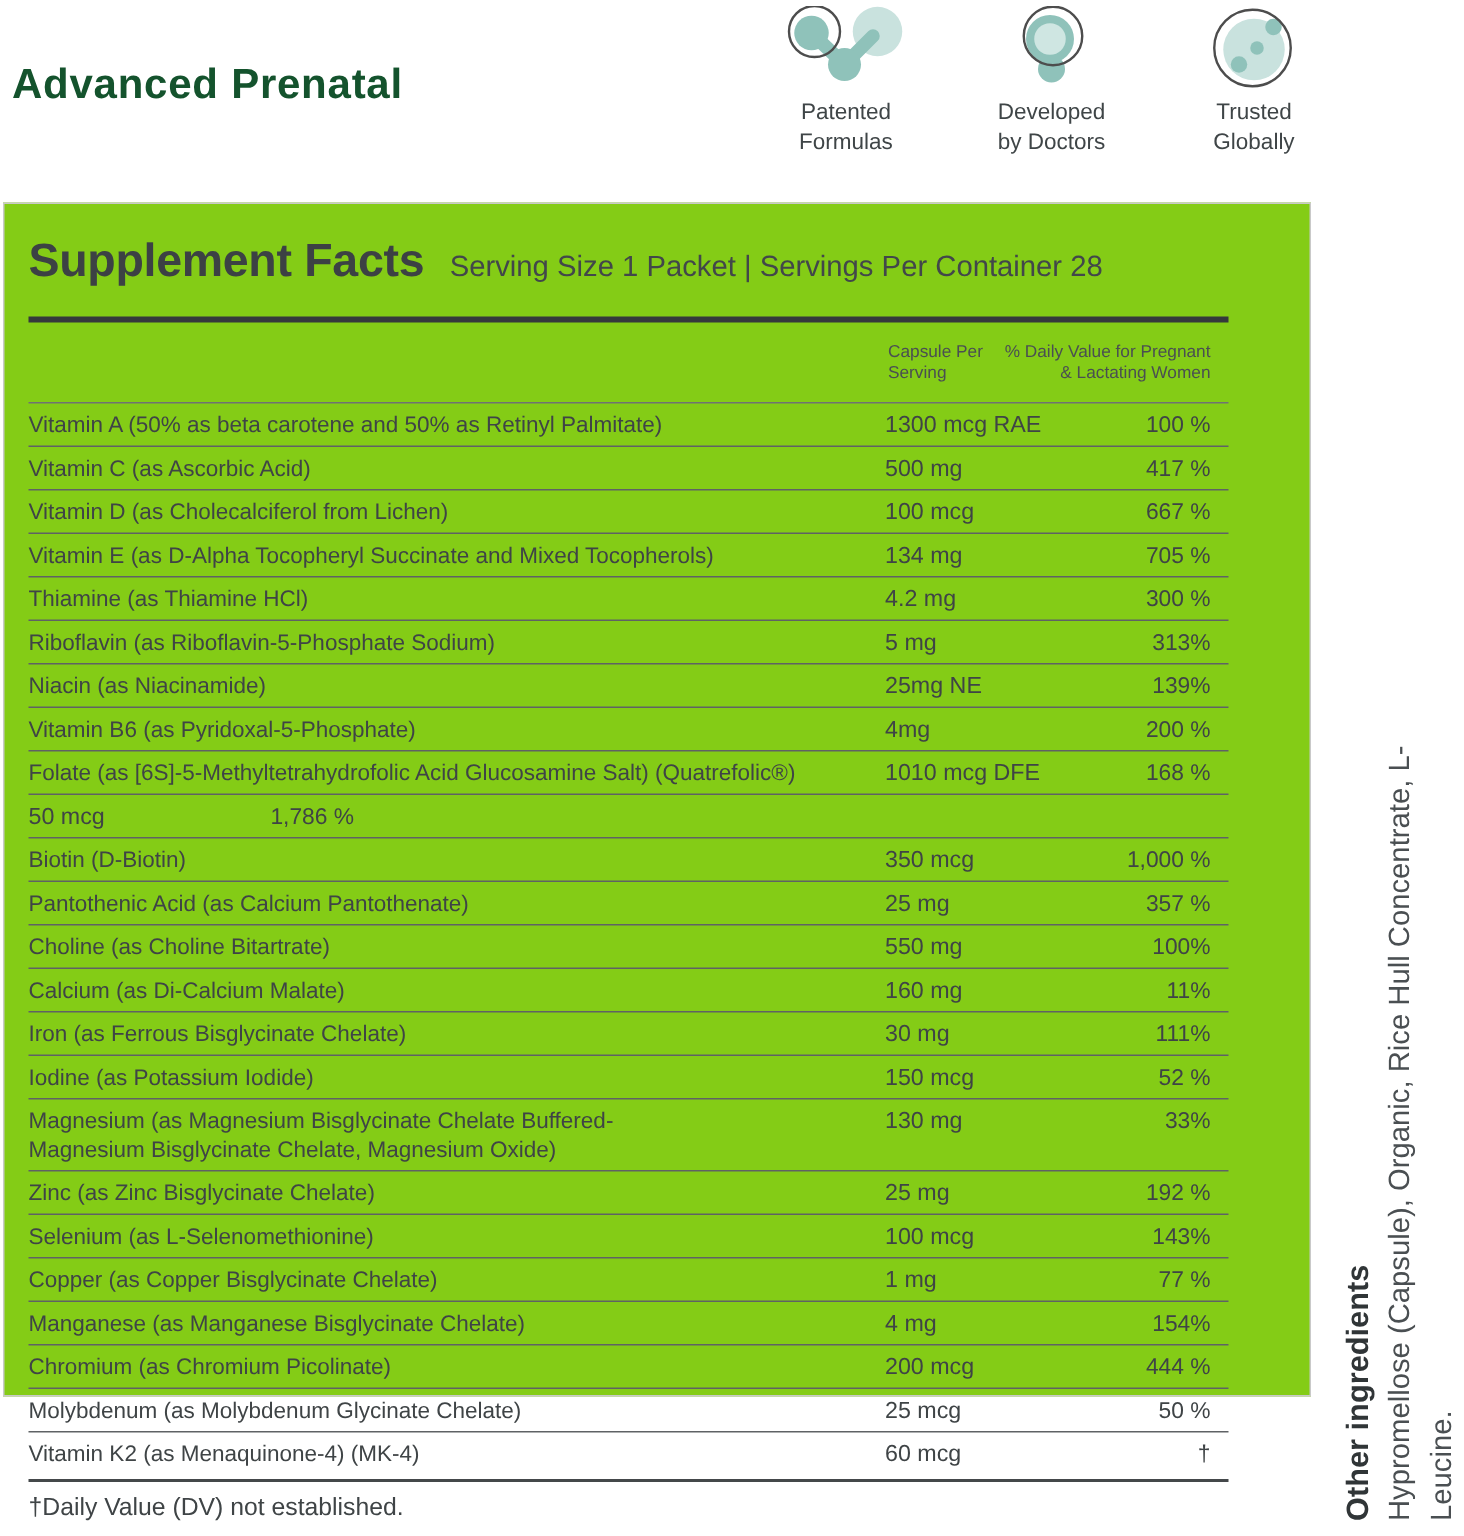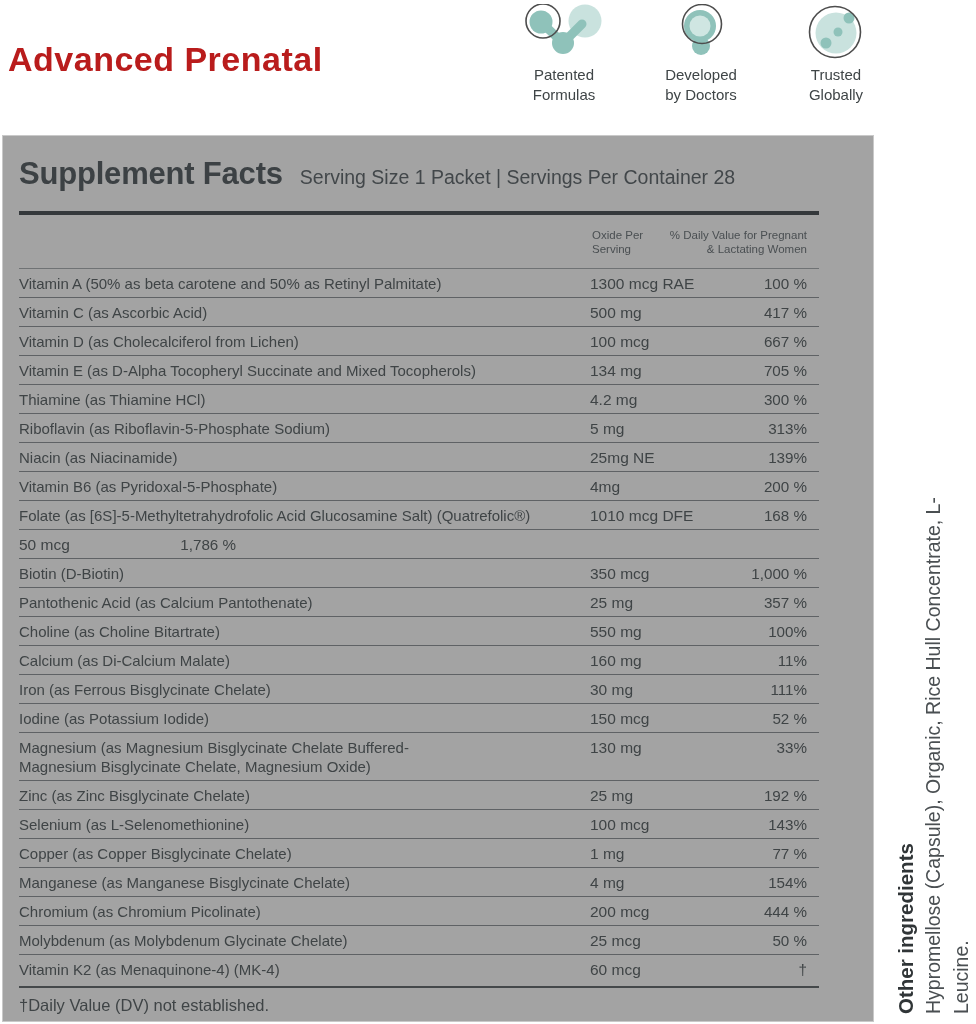--- a/index.html
+++ b/index.html
@@ -2,33 +2,33 @@
 <html><head>
 <meta charset="utf-8">
 <style>
   * { margin: 0; padding: 0; box-sizing: border-box; }
   html, body { width: 976px; height: 1024px; background: #ffffff; overflow: hidden; }
   body { position: relative; font-family: "Liberation Sans", sans-serif; color: #3f4547; }
 
   
   .product-title {
     position: absolute; left: 8px; top: 40px;
-    font-size: 34px; font-weight: 600; letter-spacing: 0.5px; color: #b91c1c;
+    font-size: 28px; font-weight: 600; letter-spacing: 0.5px; color: #14532d;
   }
   .badge { position: absolute; top: 4px; text-align: center; }
   .badge-1 { left: 503px; width: 122px; }
   .badge-2 { left: 643px; width: 116px; }
   .badge-3 { left: 780px; width: 112px; }
   .badge-icon-wrap { height: 58px; display: flex; justify-content: center; align-items: flex-start; }
   .badge-label { margin-top: 3px; font-size: 15px; line-height: 20px; color: #3f4547; }
 
   
   .facts-box {
-    position: absolute; left: 2px; top: 135px; width: 872px; height: 887px;
-    background: #a3a3a3; border: 1px solid #c9c9c9;
+    position: absolute; left: 2px; top: 135px; width: 872px; height: 796px;
+    background: #84cc16; border: 1px solid #c9c9c9;
   }
   .facts-header {
     display: flex; align-items: baseline; gap: 17px;
     padding: 20px 54px 0 16px; height: 72px;
   }
   .facts-title { font-size: 31px; font-weight: bold; letter-spacing: -0.2px; color: #3c4144; }
   .serving-info { font-size: 19.5px; color: #42474a; }
   .thick-rule { margin: 3px 54px 0 16px; height: 4px; background: #35393c; }
 
   .col-headers { position: relative; margin: 0 54px 0 16px; height: 54px; border-bottom: 1px solid #6f7274; }
@@ -114,21 +114,21 @@
 
   <div class="facts-header">
     <span class="facts-title">Supplement Facts</span>
     <span class="serving-info">Serving Size 1 Packet | Servings Per Container 28</span>
   </div>
 
   <div class="thick-rule"></div>
 
   <div class="col-headers">
     <div class="col-head col-amount">
-      <span style="display:block">Oxide Per</span>
+      <span style="display:block">Capsule Per</span>
       <span style="display:block">Serving</span>
     </div>
     <div class="col-head col-dv">
       <span style="display:block">% Daily Value for Pregnant</span>
       <span style="display:block">&amp; Lactating Women</span>
     </div>
   </div>
 
   <div class="rows" id="rows">
   <div class="row">

